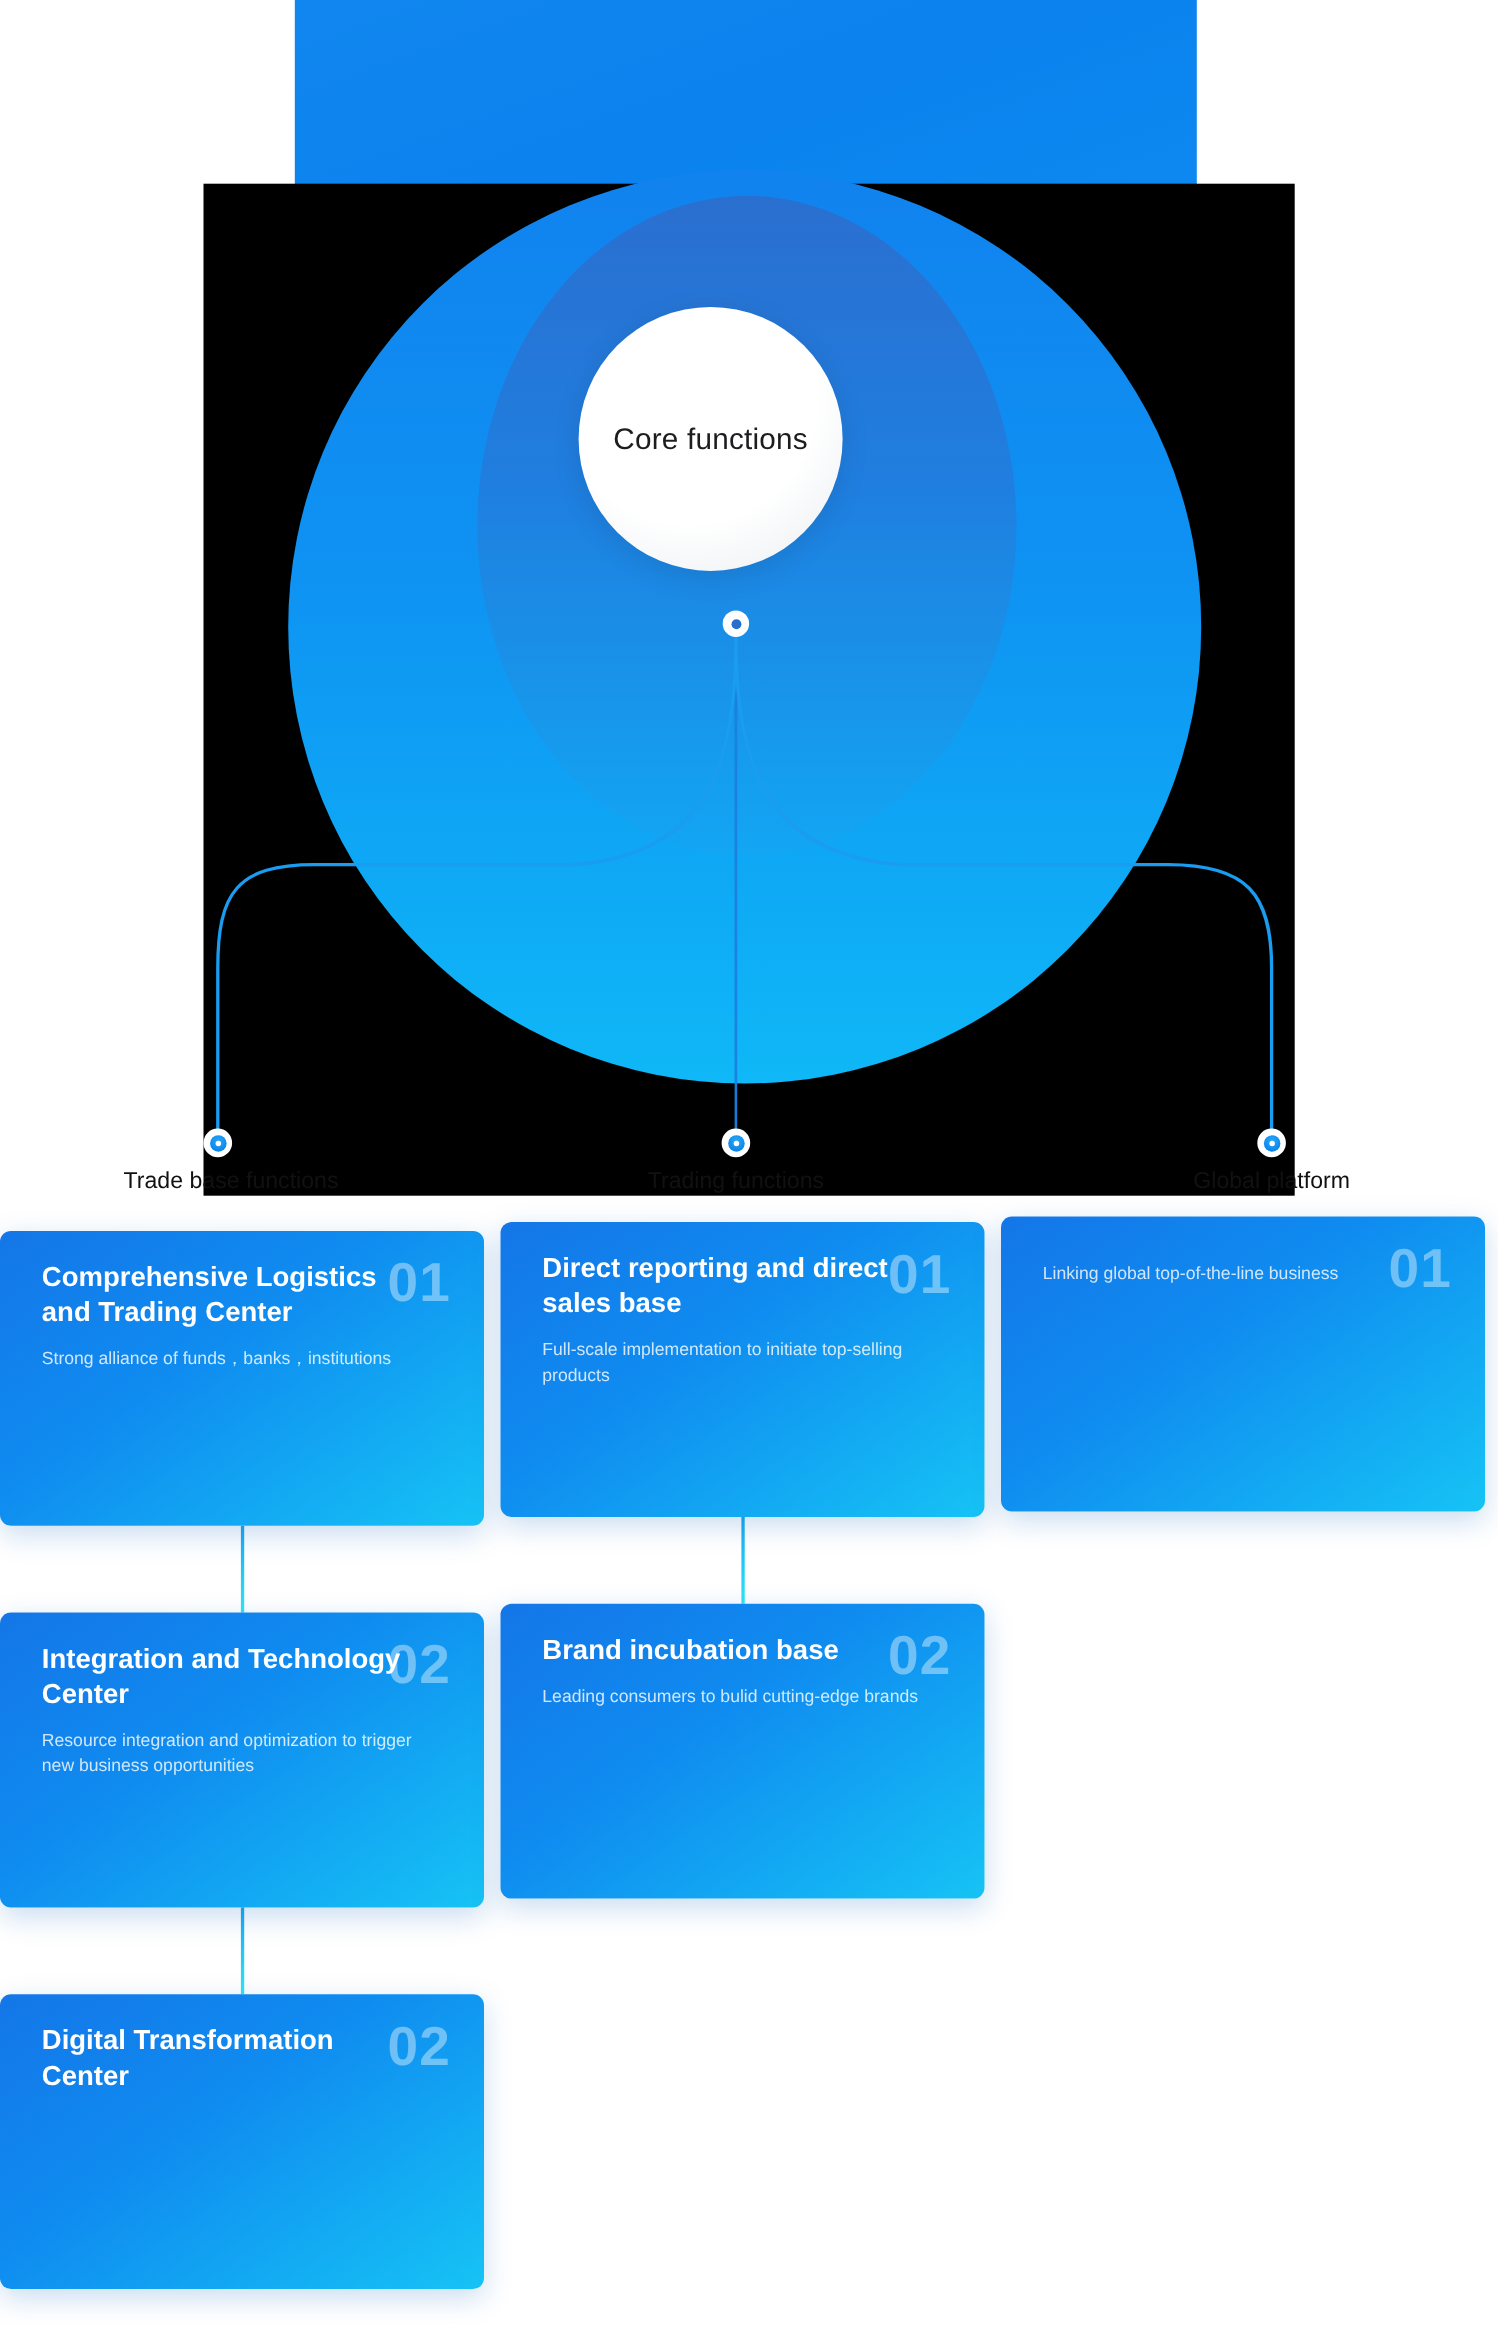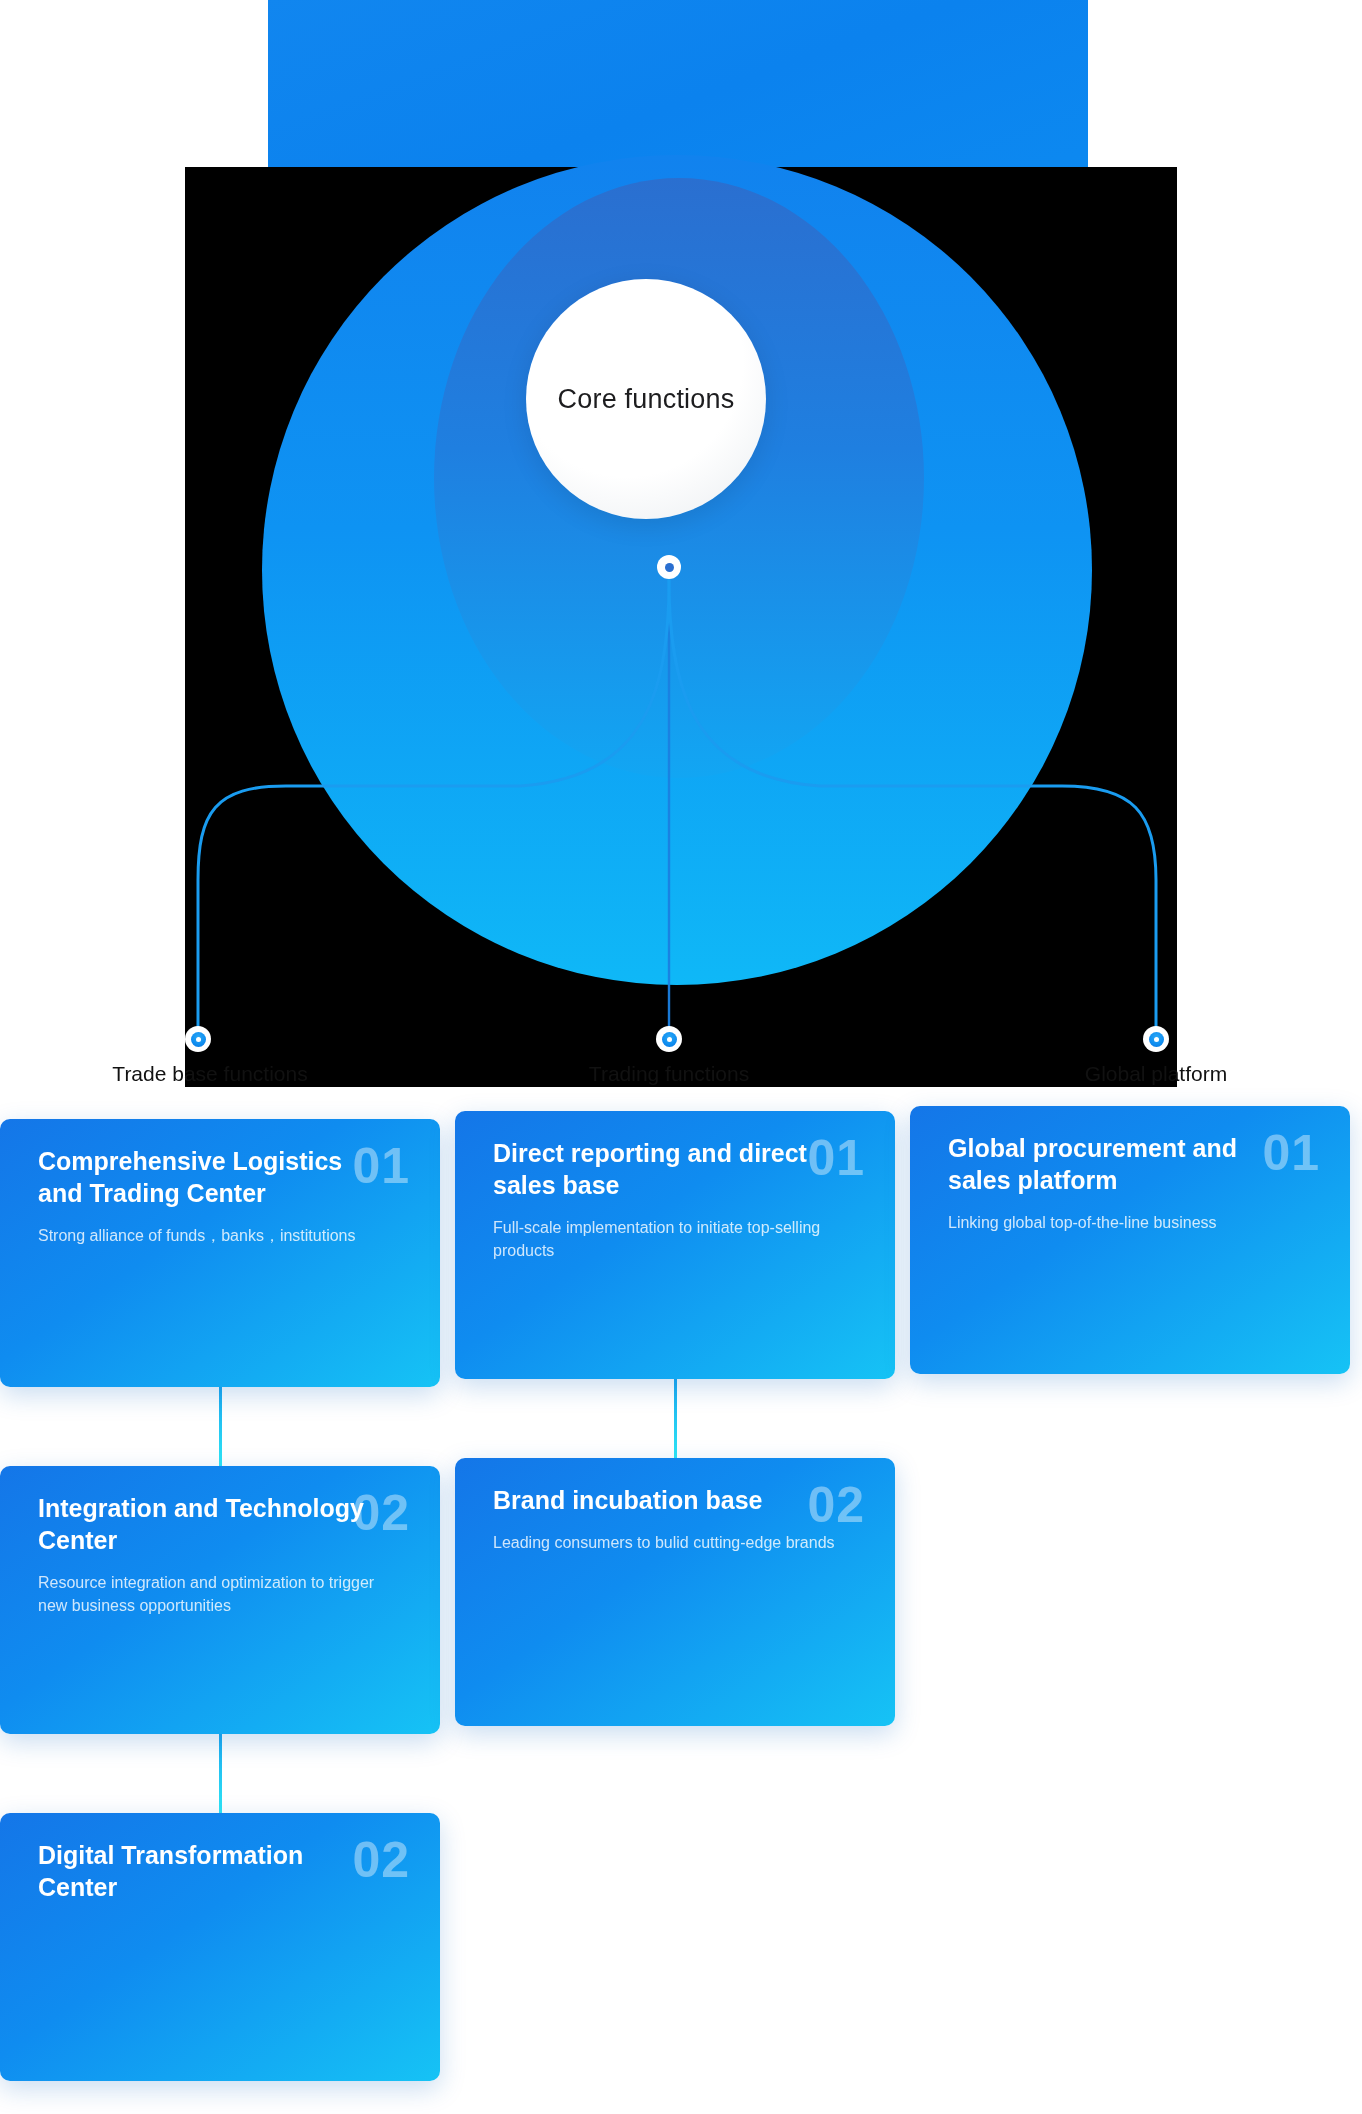--- a/index.html
+++ b/index.html
@@ -320,19 +320,18 @@
       <div class="card c2">
         <div class="card-num">02</div>
         <h3 class="card-title">Brand incubation base</h3>
         <p class="card-desc">Leading consumers to bulid cutting-edge brands</p>
       </div>
     </div>
 
     <div class="column col-3">
       <div class="card c1">
         <div class="card-num">01</div>
-        <h3 class="card-title">Global procurement and sales platform</h3>
         <p class="card-desc">Linking global top-of-the-line business</p>
       </div>
     </div>
 
   </div>
 </div>
 
 </body></html>

